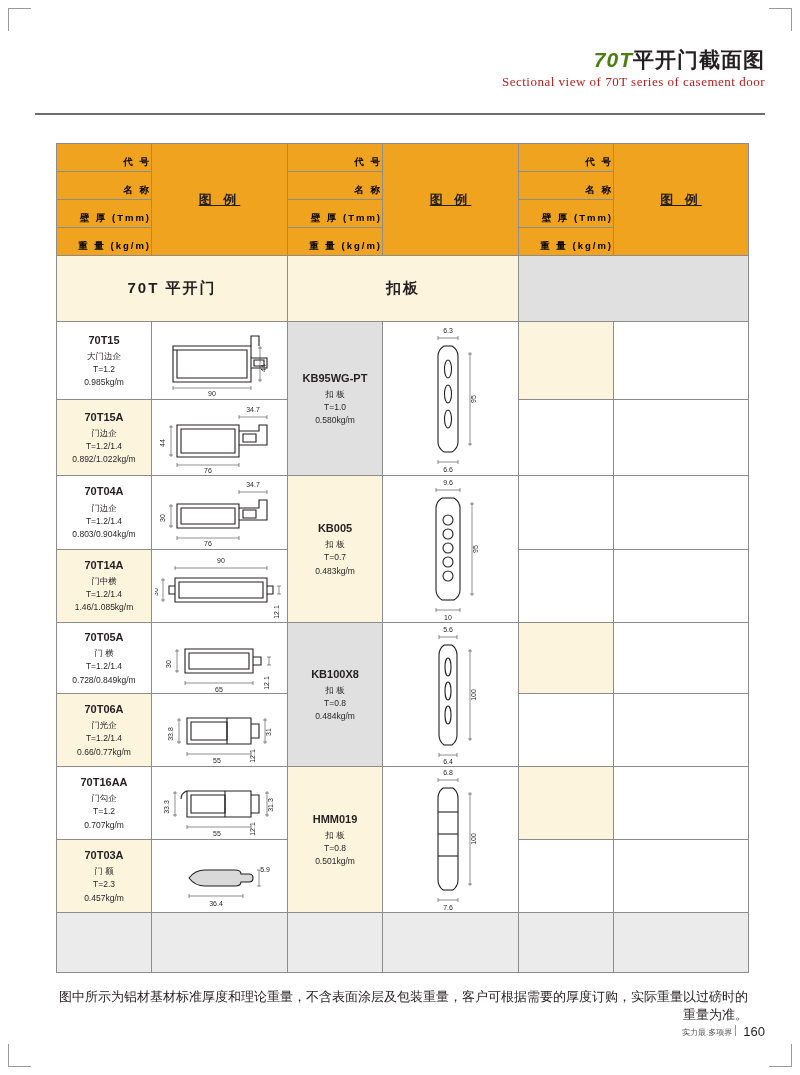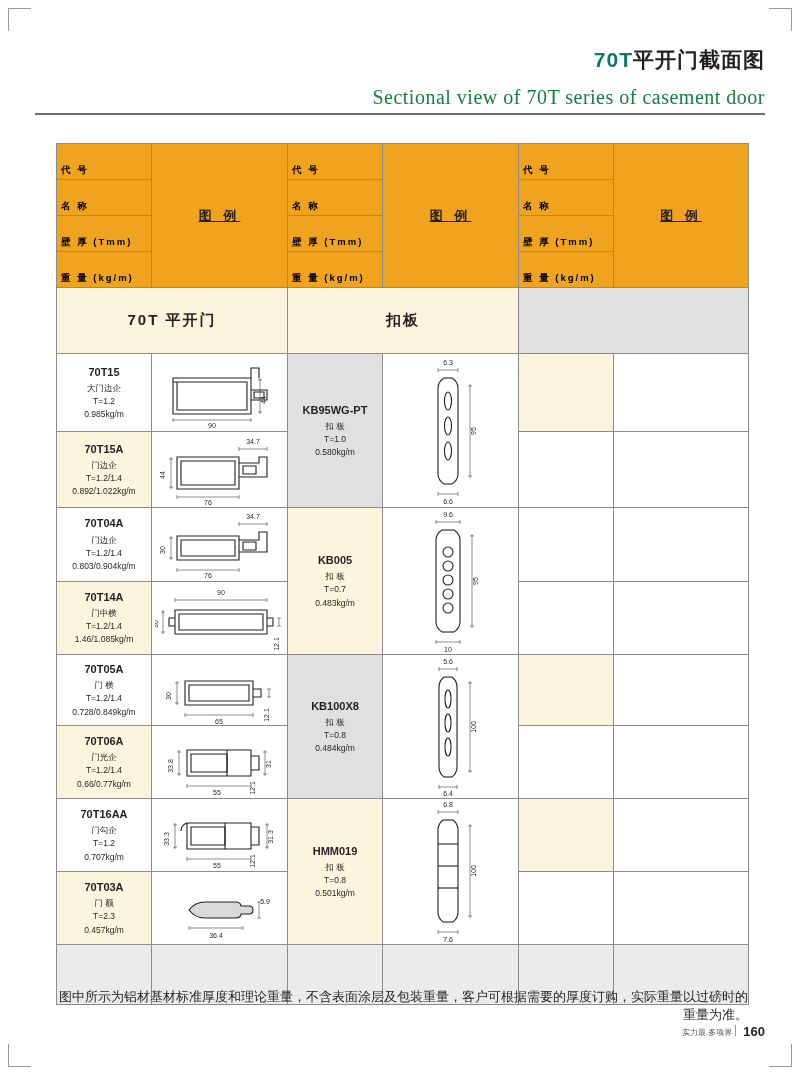--- a/index.html
+++ b/index.html
@@ -14,36 +14,36 @@
   
   .crop{position:absolute;border-color:#9a9a9a;}
   .crop.tl{left:8px;top:8px;width:22px;height:22px;border-left:1px solid #9a9a9a;border-top:1px solid #9a9a9a;}
   .crop.tr{right:8px;top:8px;width:22px;height:22px;border-right:1px solid #9a9a9a;border-top:1px solid #9a9a9a;}
   .crop.bl{left:8px;bottom:8px;width:22px;height:22px;border-left:1px solid #9a9a9a;border-bottom:1px solid #9a9a9a;}
   .crop.br{right:8px;bottom:8px;width:22px;height:22px;border-right:1px solid #9a9a9a;border-bottom:1px solid #9a9a9a;}
 
   
   .header{position:absolute;left:35px;top:46px;width:730px;text-align:right;}
   .title-cn{font-size:21px;font-weight:bold;letter-spacing:1px;}
-  .title-cn .hl{color:#0f766e;}
-  .title-en{font-size:20px;color:#15803d;letter-spacing:.5px;margin-top:12px;font-family:"Liberation Serif", serif;}
+  .title-cn .hl{color:#4d7c0f;font-style:italic;}
+  .title-en{font-size:13px;color:#b91c1c;letter-spacing:.5px;font-family:"Liberation Serif", serif;}
   .rule{position:absolute;left:35px;top:113px;width:730px;height:2px;background:#6d6e71;}
 
   
   table.sheet{
     position:absolute;left:56px;top:143px;
     border-collapse:collapse;
     width:692px;
     table-layout:fixed;
   }
   table.sheet td{border:1px solid #8c8c8c;padding:0;vertical-align:middle;}
 
   .hdr{background:#f0a31e;color:#000;font-weight:bold;font-size:9.5px;text-align:center;}
   .hdr .lines{display:flex;flex-direction:column;}
-  .hdr .ln{border-bottom:1px solid #8c8c8c;padding:20px 0 2px 4px;text-align:left;letter-spacing:2px;}
+  .hdr .ln{border-bottom:1px solid #8c8c8c;padding:12px 0 2px 4px;text-align:right;letter-spacing:2px;}
   .hdr .ln:last-child{border-bottom:none;}
   .hdr-fig{background:#f0a31e;font-weight:bold;font-size:13px;text-align:center;letter-spacing:4px;text-decoration:underline;}
 
   .grp{background:#fcf4dd;font-weight:bold;font-size:15px;text-align:center;letter-spacing:2px;}
   .grp.gray{background:#e0e0e0;}
 
   .cell-code{font-size:8px;text-align:center;line-height:1.55;padding:4px 2px;}
   .cell-code .nm{font-weight:bold;font-size:11px;display:block;margin-bottom:1px;}
   .cell-code .cn{display:block;font-size:8.5px;}
   .bg-cream{background:#fcf4dd;}
@@ -53,21 +53,21 @@
 
   .fig{text-align:center;background:#fff;}
   .fig svg{display:block;margin:0 auto;}
 
   .note{
     position:absolute;left:56px;top:979px;width:692px;
     text-align:right;font-size:13px;color:#231f20;
     padding-top:9px;
   }
   .footer{position:absolute;right:35px;bottom:36px;font-size:8px;color:#555;}
-  .footer .pg{font-size:13px;font-weight:bold;color:#231f20;margin-left:4px;vertical-align:-1px;}
+  .footer .pg{font-size:13px;font-weight:normal;color:#231f20;margin-left:4px;vertical-align:-1px;}
   .footer .bar{display:inline-block;width:1px;height:11px;background:#999;margin:0 3px -1px 3px;}
 </style>
 </head>
 <body>
 
 <div class="crop tl"></div>
 <div class="crop tr"></div>
 <div class="crop bl"></div>
 <div class="crop br"></div>
 

